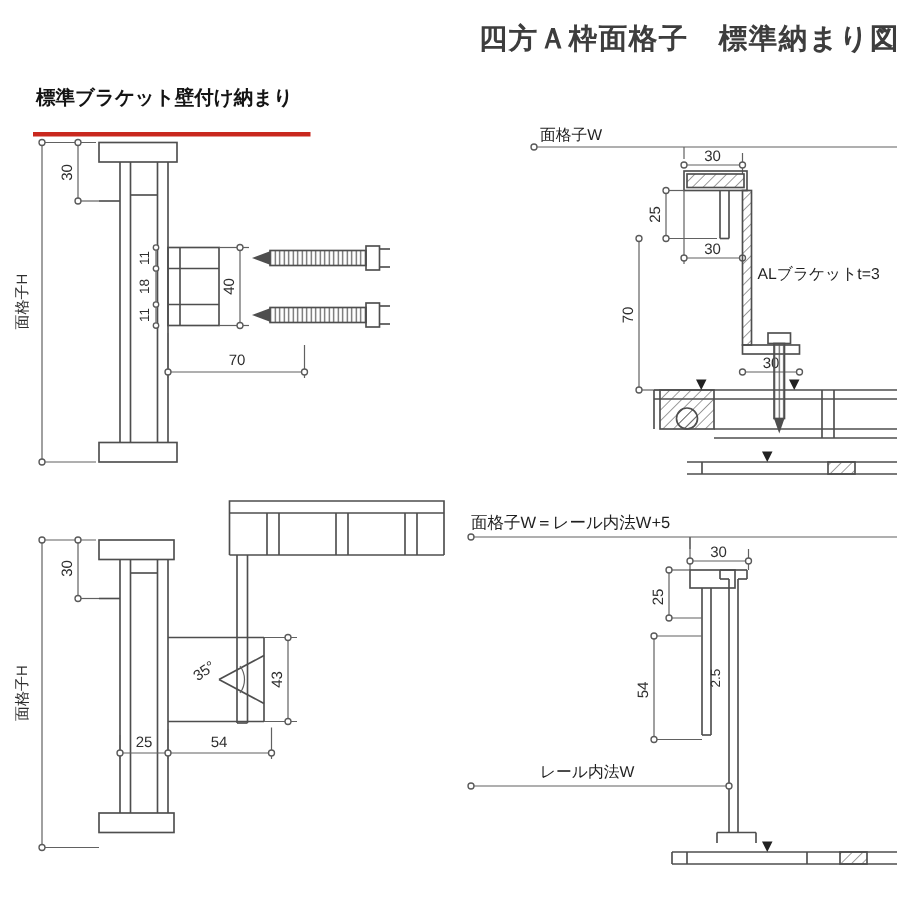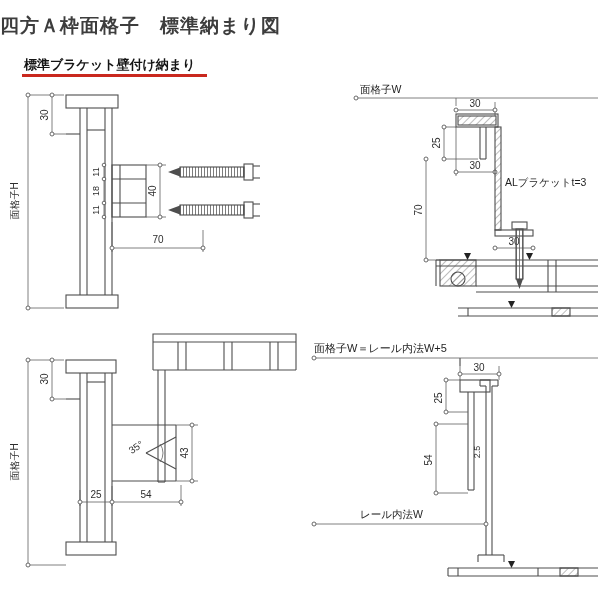--- a/index.html
+++ b/index.html
@@ -1,22 +1,22 @@
 <!DOCTYPE html>
 <html><head>
 <meta charset="utf-8">
 <style>
   * { margin:0; padding:0; box-sizing:border-box; }
   html,body { width:600px; height:600px; background:#ffffff;
               font-family:"Liberation Sans","DejaVu Sans",sans-serif; }
   .canvas { position:relative; width:600px; height:600px; background:#fff; overflow:hidden; }
-  .title { position:absolute; top:13px; left:0; width:100%; text-align:left;
+  .title { position:absolute; top:13px; left:0; width:100%; text-align:right;
            font-size:19px; font-weight:bold; color:#3d3d3d; letter-spacing:1px; }
   .section-heading { position:absolute; font-size:13px; font-weight:bold; color:#141414;
-           border-bottom:3px solid #c9281e; padding:0 12px 0 2px; background:transparent; z-index:5; }
+           border-bottom:3px solid #c9281e; padding:0 12px 14px 2px; background:transparent; z-index:5; }
   .sh1 { top:56px; left:22px; }
   .sh2 { top:330px; left:22px; }
   svg.panel { position:absolute; overflow:visible; }
   .p-tl { left:8px;   top:80px;  width:300px; height:245px; }
   .p-tr { left:308px; top:80px;  width:290px; height:252px; }
   .p-bl { left:8px;   top:330px; width:300px; height:258px; }
   .p-br { left:308px; top:340px; width:290px; height:250px; }
   .ln { stroke:#4e4e4e; stroke-width:1.1; fill:none; }
   .dm { stroke:#616161; stroke-width:0.8; fill:none; }
   .hl { stroke:#5a5a5a; stroke-width:0.8; }

